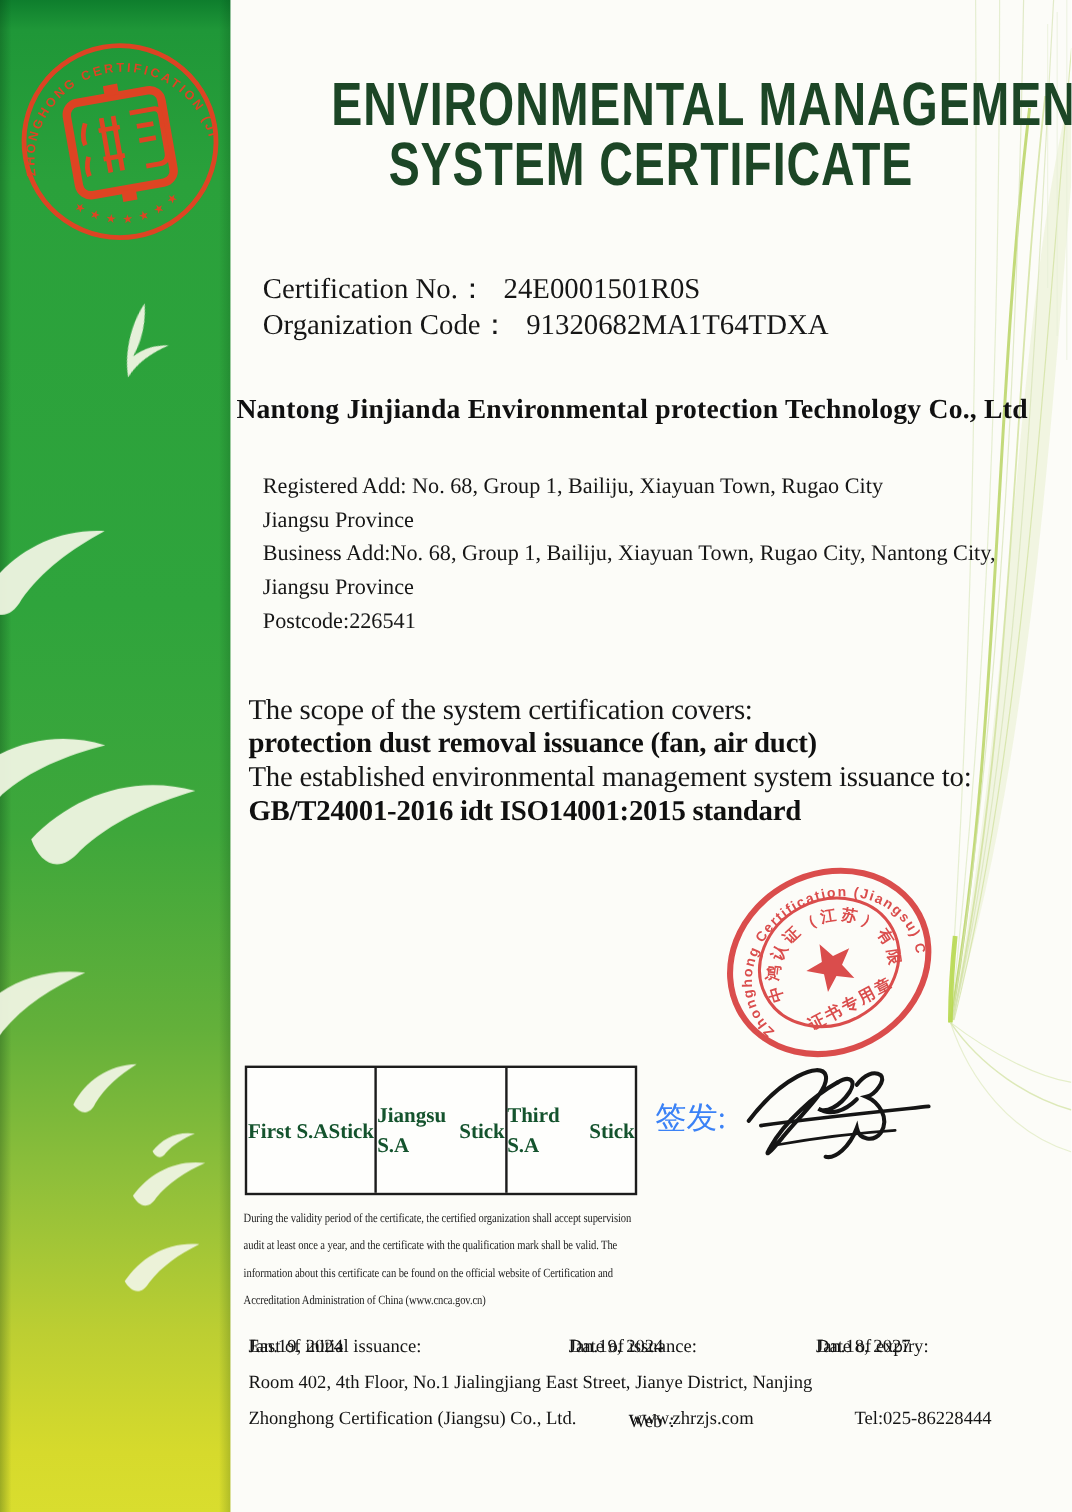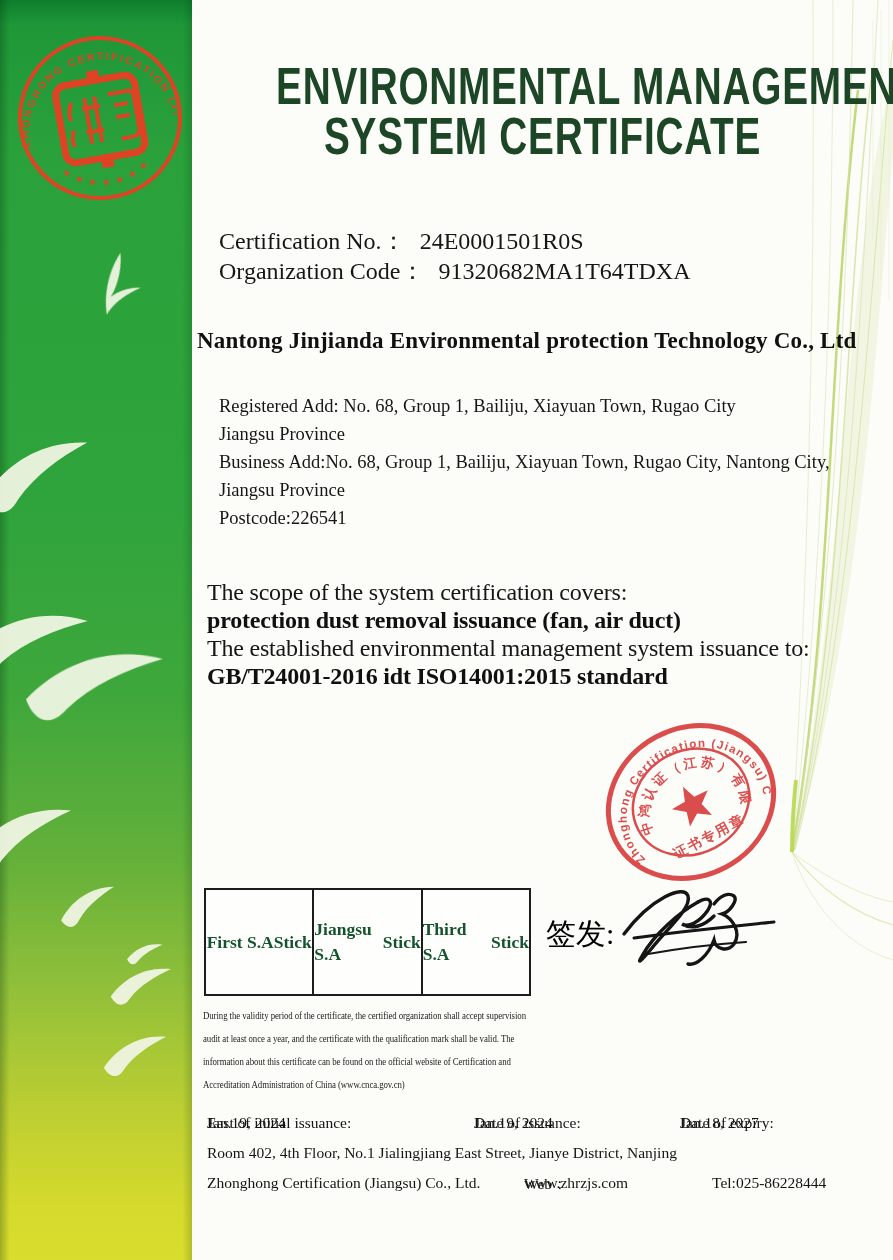--- a/index.html
+++ b/index.html
@@ -31,21 +31,21 @@
   .scope .b{font-weight:bold;color:#101010;}
 
   .stamp{position:absolute;left:601px;top:722px;width:180px;height:160px;opacity:.93;}
 
   .sa-table{position:absolute;left:204px;top:888px;width:327px;height:108px;display:flex;
             border:2.5px solid #1c1c1c;background:rgba(255,255,255,.55);box-sizing:border-box;}
   .sa-cell{flex:1;display:flex;flex-direction:row;align-items:center;justify-content:center;
            font-weight:bold;font-size:17.5px;line-height:25px;color:#14532d;}
   .sa-cell + .sa-cell{border-left:2.5px solid #1c1c1c;}
 
-  .issue-label{position:absolute;left:546px;top:914px;font-size:30px;color:#000000;}
+  .issue-label{position:absolute;left:546px;top:914px;font-size:26px;color:#3b82f6;}
   .signature{position:absolute;left:596px;top:876px;width:200px;height:110px;}
 
   .fine-print{position:absolute;left:203px;top:1004px;width:430px;font-size:10.5px;line-height:23px;
               color:#222;letter-spacing:-.1px;transform:scaleX(.84);transform-origin:0 0;white-space:nowrap;}
 
   .footer{position:absolute;left:207px;top:1114px;width:680px;font-size:15.5px;color:#141414;}
   .f-row{position:relative;height:30px;white-space:nowrap;}
   .f-row span{position:absolute;top:0;}
   .d1{left:0}.d2{left:267px}.d3{left:473px}
   .a1{left:0}

